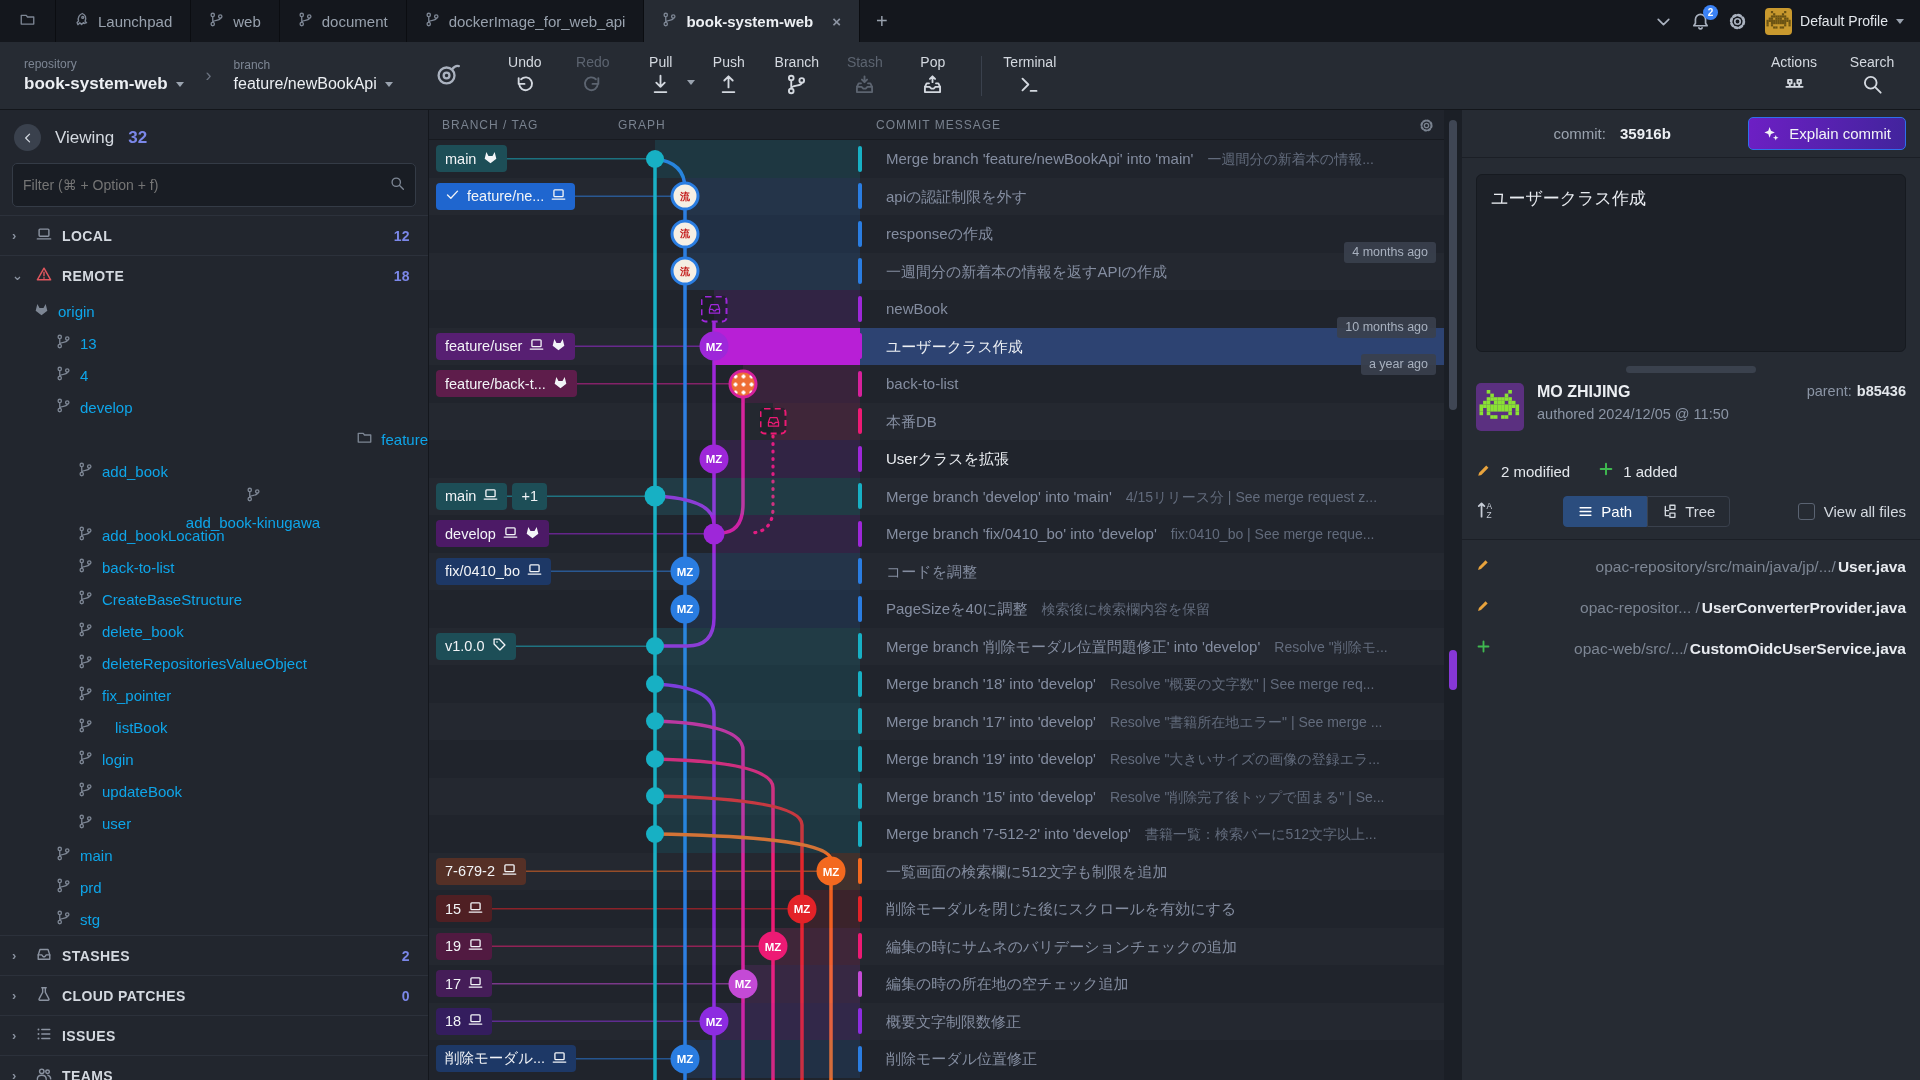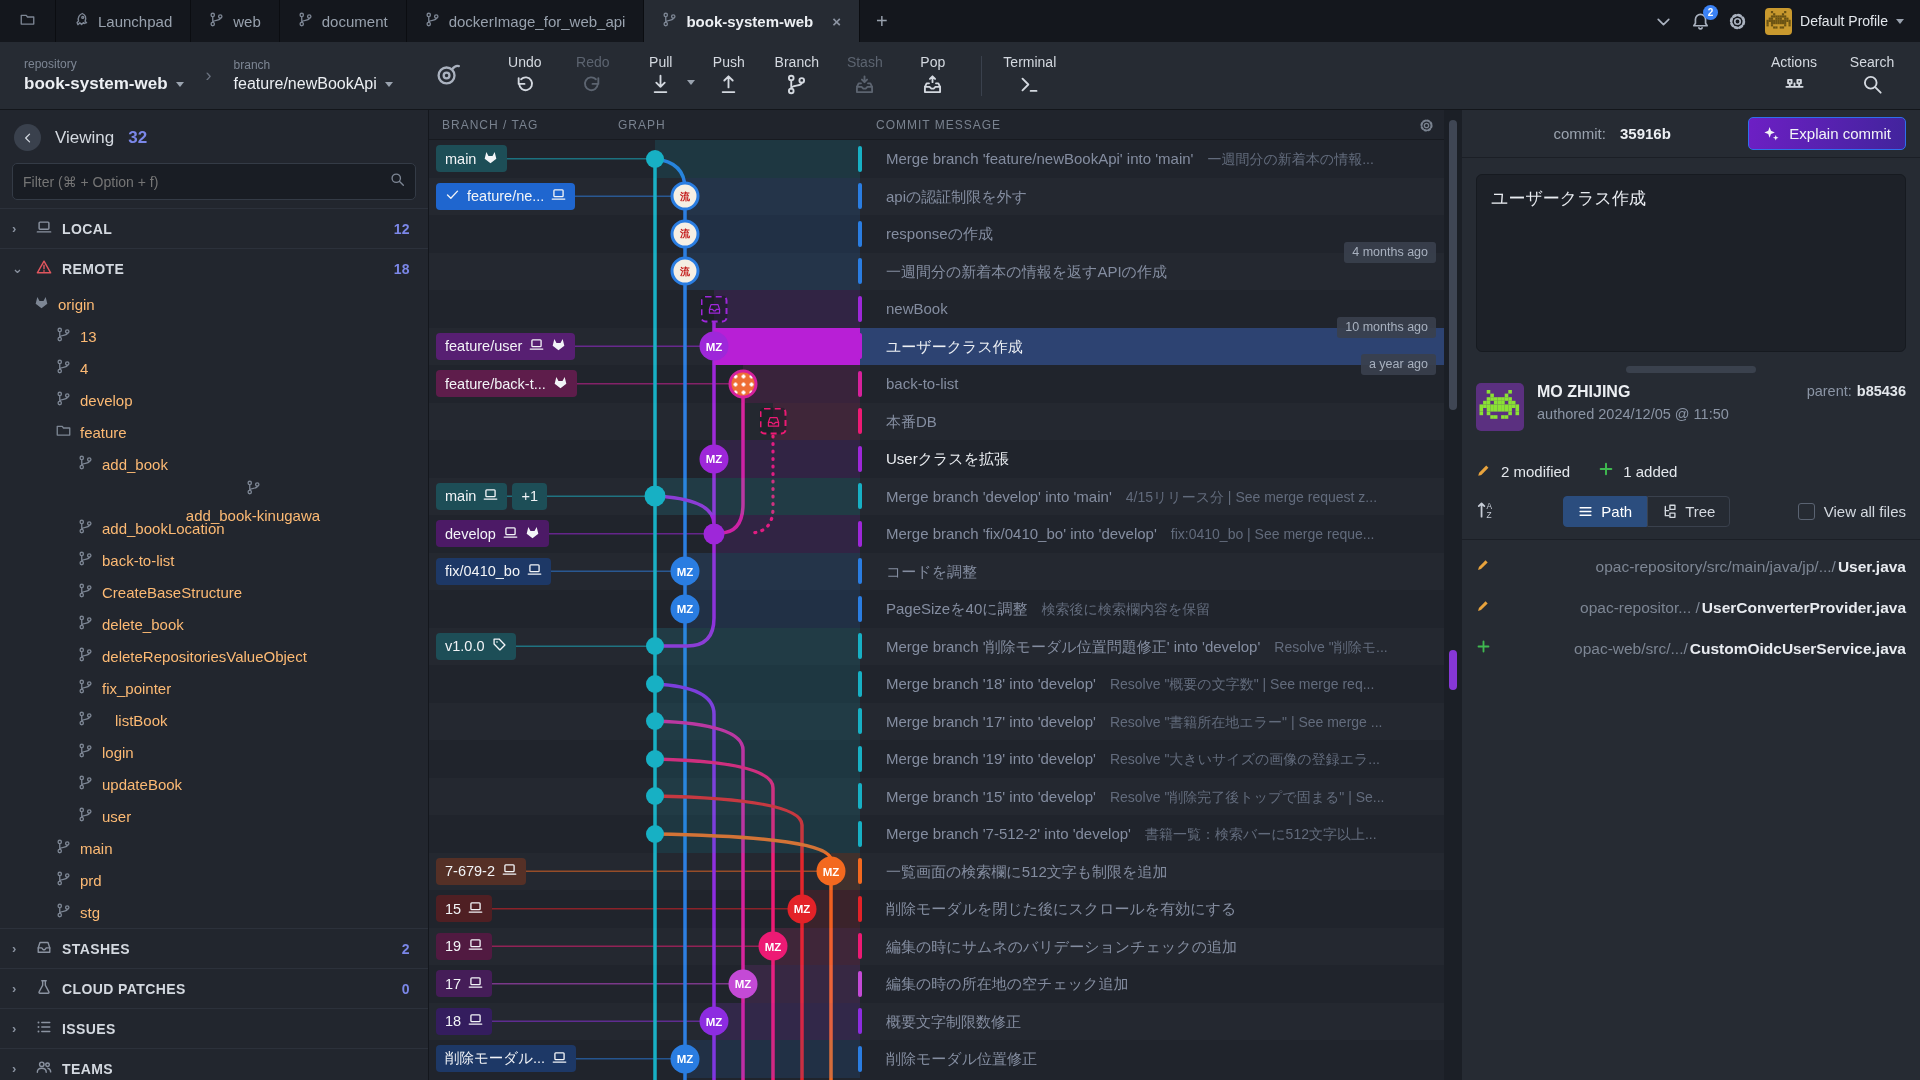--- a/index.html
+++ b/index.html
@@ -48,32 +48,32 @@
   .toolbar-right { margin-left:auto; display:flex; gap:10px; padding-right:14px; }
 
   
   .sidebar { position:absolute; left:0; top:110px; width:429px; bottom:0; background:#22262e;
     border-right:1px solid #14171d; overflow:hidden; }
   .viewing { display:flex; align-items:center; gap:14px; padding:14px 14px 4px 14px; }
   .back-btn { width:27px; height:27px; border-radius:50%; background:#3a414d; color:#d4d9e0;
     display:flex; align-items:center; justify-content:center; cursor:pointer; }
   .viewing .vlabel { font-size:17px; color:#d4d9e0; }
   .viewing .vcount { font-size:17px; color:#7b87e8; font-weight:bold; }
-  .filter { margin:8px 12px; height:37px; background:#191d24; border:1px solid #343b46;
+  .filter { margin:8px 12px; height:44px; background:#191d24; border:1px solid #343b46;
     border-radius:5px; display:flex; align-items:center; padding:0 10px; }
   .filter input { flex:1; background:transparent; border:none; outline:none; color:#aab2bf;
     font-size:14px; font-family:inherit; }
   .filter .sic { color:#7d8694; }
   .sec { display:flex; align-items:center; gap:10px; height:40px; padding:0 18px 0 12px;
     border-top:1px solid #2c313b; font-size:14px; font-weight:bold; letter-spacing:.4px;
     color:#d4d9e0; cursor:pointer; }
   .sec .chev { color:#8b93a1; width:14px; font-size:13px; }
   .sec .scount { margin-left:auto; color:#7b87e8; font-weight:bold; font-size:14px; }
   .tree-item { display:flex; align-items:center; gap:9px; height:32px; font-size:15px;
-    color:#fdba74; cursor:pointer; }
+    color:#0ea5e9; cursor:pointer; }
   .tree-item .iic { color:#7d8694; }
 
   
   .graph { position:absolute; left:429px; top:110px; width:1015px; bottom:0; background:#20242c; }
   .g-header { position:relative; height:30px; background:#20242c; border-bottom:1px solid #171a20;
     font-size:12px; letter-spacing:1px; color:#79828f; }
   .g-header span { position:absolute; top:8px; }
   .g-gear { position:absolute; right:10px; top:6px; color:#79828f; cursor:pointer; }
   .rows { position:absolute; left:0; top:30px; width:1015px; height:940px; }
   .stripe { position:absolute; left:0; width:1015px; height:37.5px; }
@@ -527,21 +527,21 @@
             <use href="#i-branch"></use>
           </svg></span>
       <span>4</span>
       </div>
       <div class="tree-item" style="padding-left: 56px;">
         <span class="iic"><svg class="ico" style="width:15px;height:15px">
             <use href="#i-branch"></use>
           </svg></span>
       <span>develop</span>
       </div>
-      <div class="tree-item" style="padding-left: 56px;">
+      <div class="tree-item" style="padding-left: 56px; justify-content: flex-end;">
         <span class="iic"><svg class="ico" style="width:15px;height:15px">
             <use href="#i-folder"></use>
           </svg></span>
       <span>feature</span>
       </div>
       <div class="tree-item" style="padding-left: 78px;">
         <span class="iic"><svg class="ico" style="width:15px;height:15px">
             <use href="#i-branch"></use>
           </svg></span>
       <span>add_book</span>

